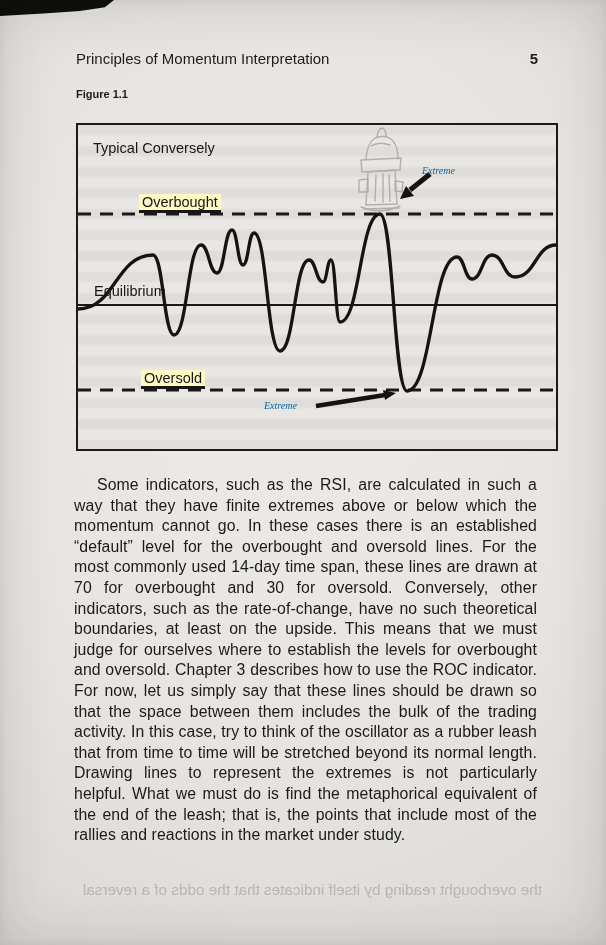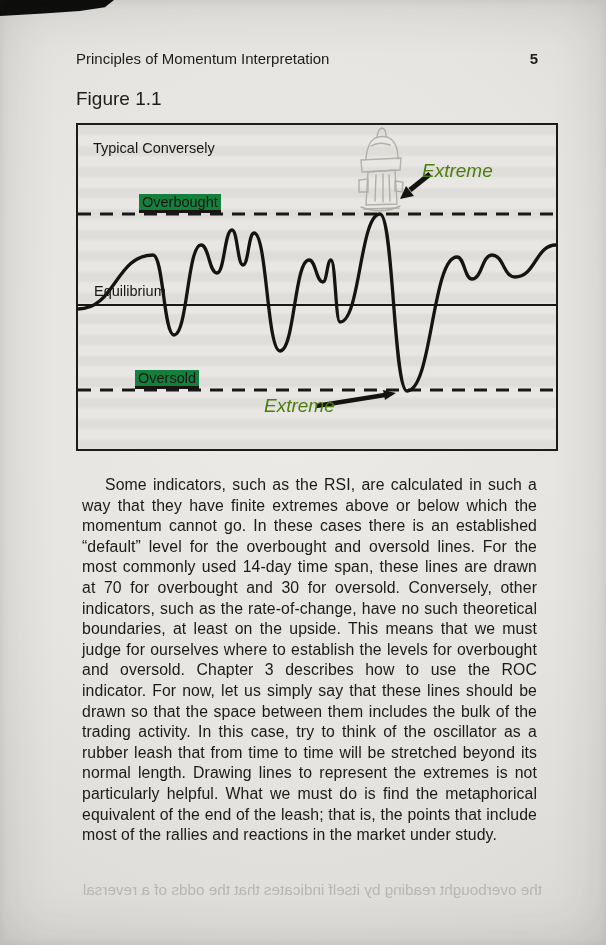--- a/index.html
+++ b/index.html
@@ -8,40 +8,40 @@
     background: radial-gradient(ellipse 120% 90% at 48% 40%, #edebe7 0%, #e6e4e0 45%, #dad8d4 80%, #c9c8c5 100%);
     font-family:"Liberation Sans", sans-serif; color:#1d1c1a;
   }
   .page::after{content:""; position:absolute; inset:0; pointer-events:none;
     box-shadow: inset 0 0 55px rgba(40,38,34,.16), inset 0 0 8px rgba(40,38,34,.06);}
   .corner-wedge{position:absolute; top:0; left:0; width:114px; height:17px; background:#0d0d0c;
     clip-path: polygon(0 0, 100% 0, 92% 42%, 70% 64%, 38% 80%, 0 94%);}
   .header{position:absolute; left:76px; top:50px; width:462px; display:flex;
     justify-content:space-between; align-items:center; font-size:15px;}
   .header .pagenum{font-weight:bold;}
-  .figure-label{position:absolute; left:76px; top:88px; font-size:19px; font-weight:normal;}
+  .figure-label{position:absolute; left:76px; top:88px; font-size:11px; font-weight:bold;}
   .figure{position:absolute; left:76px; top:123px; width:478px; height:324px;
     border:2px solid #1b1a18; background:#e9e7e3;}
   .figure-ghost{position:absolute; inset:0; pointer-events:none;
     background:repeating-linear-gradient(180deg, rgba(112,109,102,.075) 0 10px, rgba(112,109,102,0) 10px 21px);
     filter:blur(1.1px);}
   .figure svg{position:absolute; left:0; top:0;}
   .chart-lbl{position:absolute; font-size:14.5px; color:#181715; line-height:16px; white-space:nowrap;}
-  .underlined{padding:0 3px 0 3px; border-bottom:3px solid #171614; background:#15803d;}
+  .underlined{padding:0 3px 0 3px; border-bottom:3px solid #171614; background:#fef9c3;}
   .lbl-typical{left:15px; top:15px;}
   .lbl-overbought{left:61px; top:69px;}
   .lbl-equilibrium{left:5px; top:158px;margin-left:11px;}
-  .lbl-oversold{left:57px; top:245px;}
-  .extreme{font-style:italic; font-size:19px; color:#4d7c0f;}
+  .lbl-oversold{left:63px; top:245px;}
+  .extreme{font-style:italic; font-size:10px; color:#0369a1;font-family:Liberation Serif, serif;}
   .lbl-extreme-top{left:344px; top:38px;}
   .lbl-extreme-bottom{left:186px; top:273px;}
   .body{position:absolute; left:74px; top:475px; width:463px;
     font-size:15.8px; line-height:20.6px; text-align:justify; color:#1b1a18; letter-spacing:.1px;}
   .body p{margin:0;}
-  .body p.indent{text-indent:23px;margin-left:8px;}
+  .body p.indent{text-indent:23px;}
   .ghost-line{position:absolute; left:60px; top:881px; width:482px; white-space:nowrap;
     font-size:15.3px; color:#b8b6b1; transform:scaleX(-1); filter:blur(.6px); pointer-events:none;}
   .sketch{stroke:#aaa69f; stroke-width:1.4; fill:none; stroke-linecap:round; opacity:.85;}
 </style>
 </head>
 <body>
 
 <div class="page">
 
   <div class="corner-wedge"></div>

